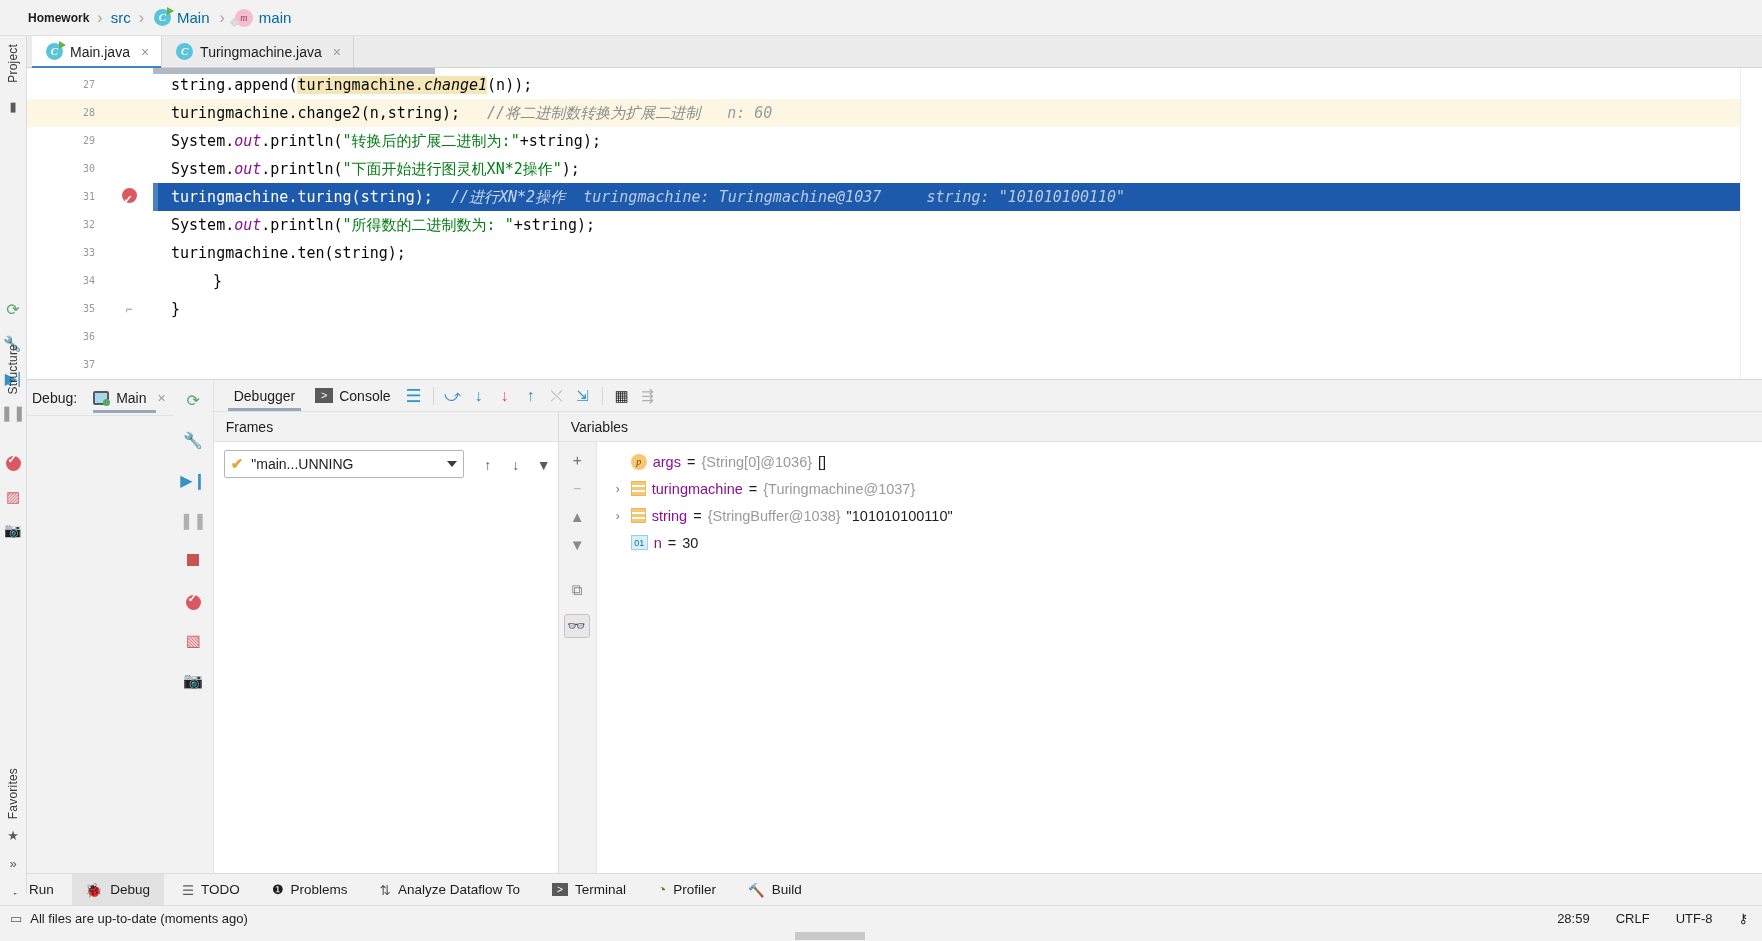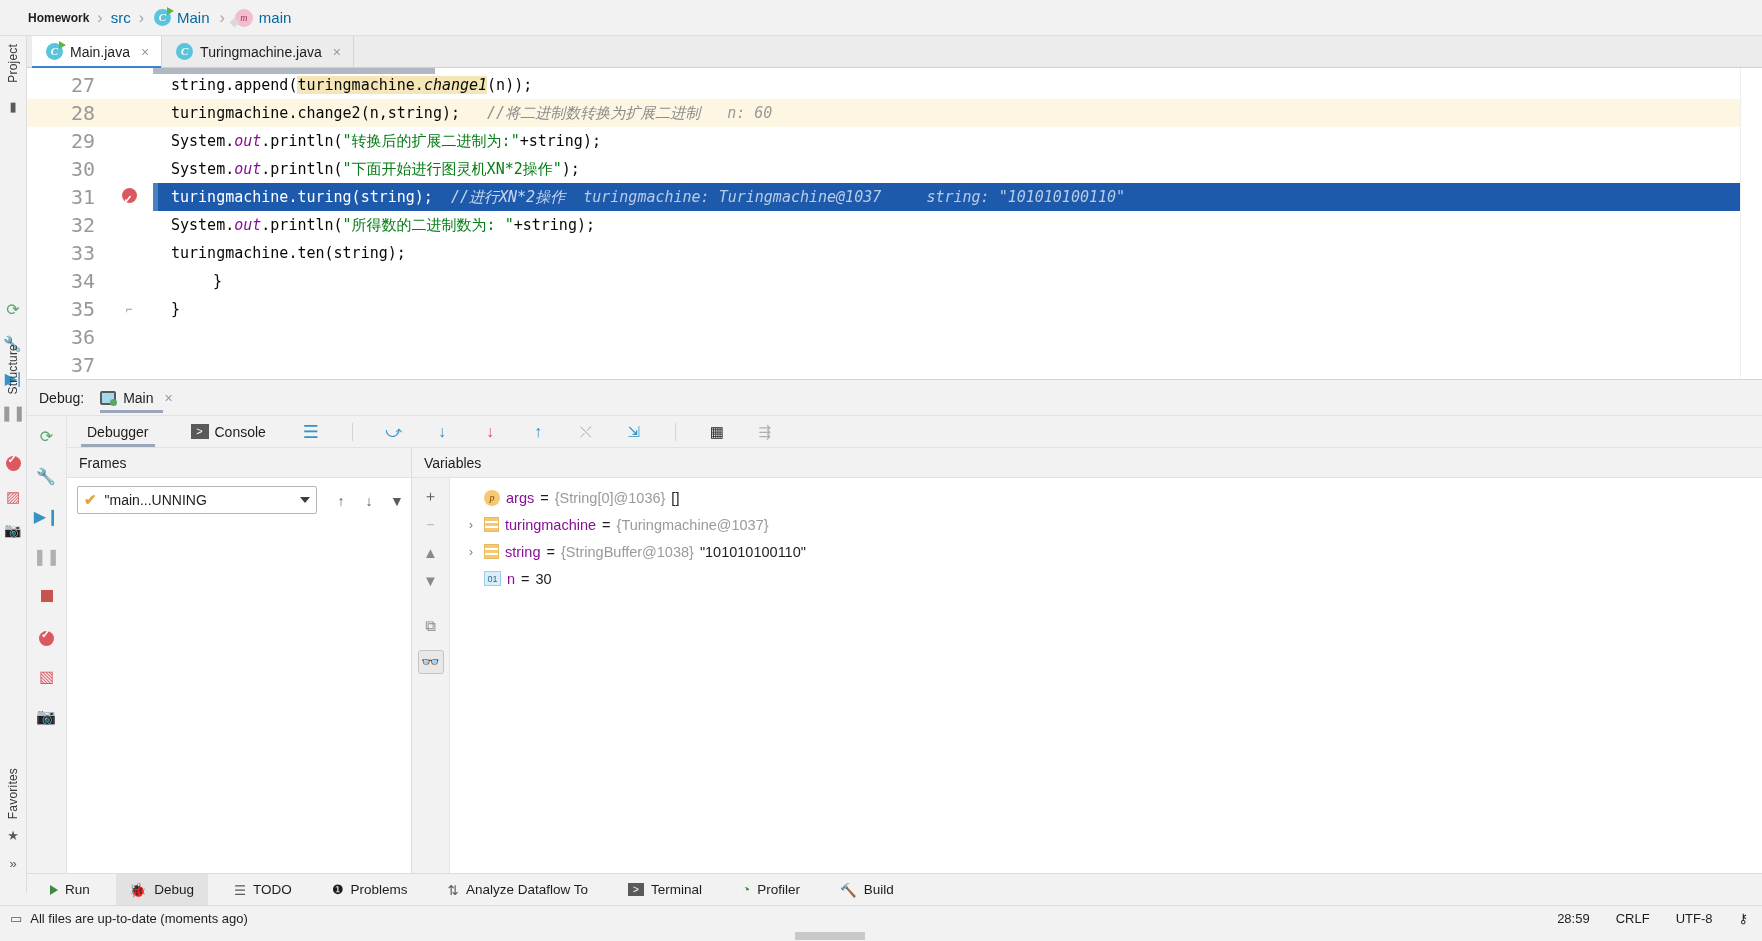--- a/index.html
+++ b/index.html
@@ -83,21 +83,21 @@
   .strip-ic { margin: 8px 0; color: #5a5a5a; font-size: 13px; }
 
   
   .editor-wrap {
     position: relative; height: 312px; min-height: 312px;
     background: #fff; display: flex; margin-left: 27px;
     border-bottom: 1px solid #d4d4d4;
   }
   .gutter-nums {
     width: 78px; background: #fff; text-align: right;
-    padding-top: 3px; color: #999; font-family: "DejaVu Sans Mono", monospace; font-size: 20px;
+    padding-top: 3px; color: #999; font-family: "DejaVu Sans Mono", monospace; font-size: 10px;
   }
   .gutter-icons { width: 48px; background:#fff; position: relative; padding-top:3px;}
   .code-area { flex: 1; position: relative; padding-top: 3px; overflow: hidden; }
   .ln { height: 28px; line-height: 28px; padding-right: 10px; }
   .gi { height: 28px; line-height: 28px; text-align: center; }
   .cl {
     height: 28px; line-height: 28px; white-space: pre;
     font-family: "DejaVu Sans Mono", monospace; font-size: 15px; color: #080808;
     padding-left: 18px;
   }
@@ -124,21 +124,21 @@
   }
   .editor-right-rail{
     width: 22px; background:#fff; border-left:1px solid #efefef;
   }
   .top-scroll {
     position:absolute; top:0; left:78px; height:6px; width:330px;
     background:#b0b8c4;
   }
 
   
-  .debug-panel { flex: 1; display: flex; flex-direction: column; background: #f2f2f2; margin-left: 27px; }
+  .debug-panel { flex: 1; display: flex; flex-direction: row; background: #f2f2f2; margin-left: 20px; }
   .debug-header {
     height: 36px; display: flex; align-items: center; padding-left: 12px;
     font-size: 14px; gap: 10px; border-bottom: 1px solid #e2e2e2;
   }
   .debug-title { color:#1d1d1d; }
   .debug-tab {
     display:flex; align-items:center; gap:7px; padding: 0 8px 0 6px;
     position:relative; height:100%;
   }
   .debug-tab::after{
@@ -154,21 +154,21 @@
 
   .debug-body { flex:1; display:flex; }
   .debug-side {
     width: 40px; background:#f2f2f2; border-right:1px solid #e2e2e2;
     display:flex; flex-direction:column; align-items:center; padding-top:8px; gap: 16px;
   }
   .dbg-ic { width:26px;height:24px;display:flex;align-items:center;justify-content:center;font-size:16px; }
 
   .debug-main { flex:1; display:flex; flex-direction:column; }
   .debugger-tabs {
-    height: 32px; display:flex; align-items:center; gap: 22px;
+    height: 32px; display:flex; align-items:center; gap: 0;
     border-bottom:1px solid #e2e2e2; padding-left: 10px;
   }
   .dtab { padding: 0 10px; height: 100%; display:flex; align-items:center; gap:6px; font-size:14px; position:relative; }
   .dtab.active::after{
     content:""; position:absolute; left:4px; right:4px; bottom:0; height:3px; background:#9aa7bb;
   }
   .tb-sep { width:1px; height:18px; background:#d4d4d4; margin: 0 6px; }
   .tbtn { width:26px;height:24px;display:flex;align-items:center;justify-content:center; }
 
   .panes { flex:1; display:flex; }
@@ -210,22 +210,22 @@
   .ic-obj { width:15px;height:15px;background:linear-gradient(#f6c970 0 3px,#fff 3px 5px,#f6c970 5px 8px,#fff 8px 10px,#f6c970 10px 13px); border:1px solid #e8b95e;}
   .ic-prim { width:17px;height:15px;background:#d7effa;border:1px solid #9ecfe8;color:#2a6a8a;font-size:9px;text-align:center;line-height:14px;}
   .v-name { color:#871094; }
   .v-eq { color:#1d1d1d; }
   .v-type { color:#9a9a9a; }
   .v-val { color:#1d1d1d; }
   .v-num { color:#1d1d1d; }
 
   
   .bottombar {
-    height: 32px; min-height:32px; display:flex; align-items:center; gap: 12px;
-    background:#f2f2f2; border-top:1px solid #dcdcdc; padding-left: 36px; font-size:13.5px;
+    height: 32px; min-height:32px; display:flex; align-items:center; gap: 4px;
+    background:#f2f2f2; border-top:1px solid #dcdcdc; font-size:13.5px;
   }
   .bb-item { display:flex; align-items:center; gap:7px; padding: 0 14px; height:100%; }
   .bb-item.active { background:#e2e2e2; }
   .statusbar {
     height: 26px; min-height:26px; display:flex; align-items:center;
     background:#f2f2f2; border-top:1px solid #dcdcdc; padding-left: 10px; font-size:13px; gap:8px;
   }
   .status-right { margin-left:auto; display:flex; align-items:center; gap: 26px; padding-right: 14px; }
   .bottom-scroll { height: 10px; background:#f2f2f2; position:relative; }
   .bottom-scroll .thumb { position:absolute; left: 795px; top:1px; width: 70px; height:8px; background:#c9c9c9; }

